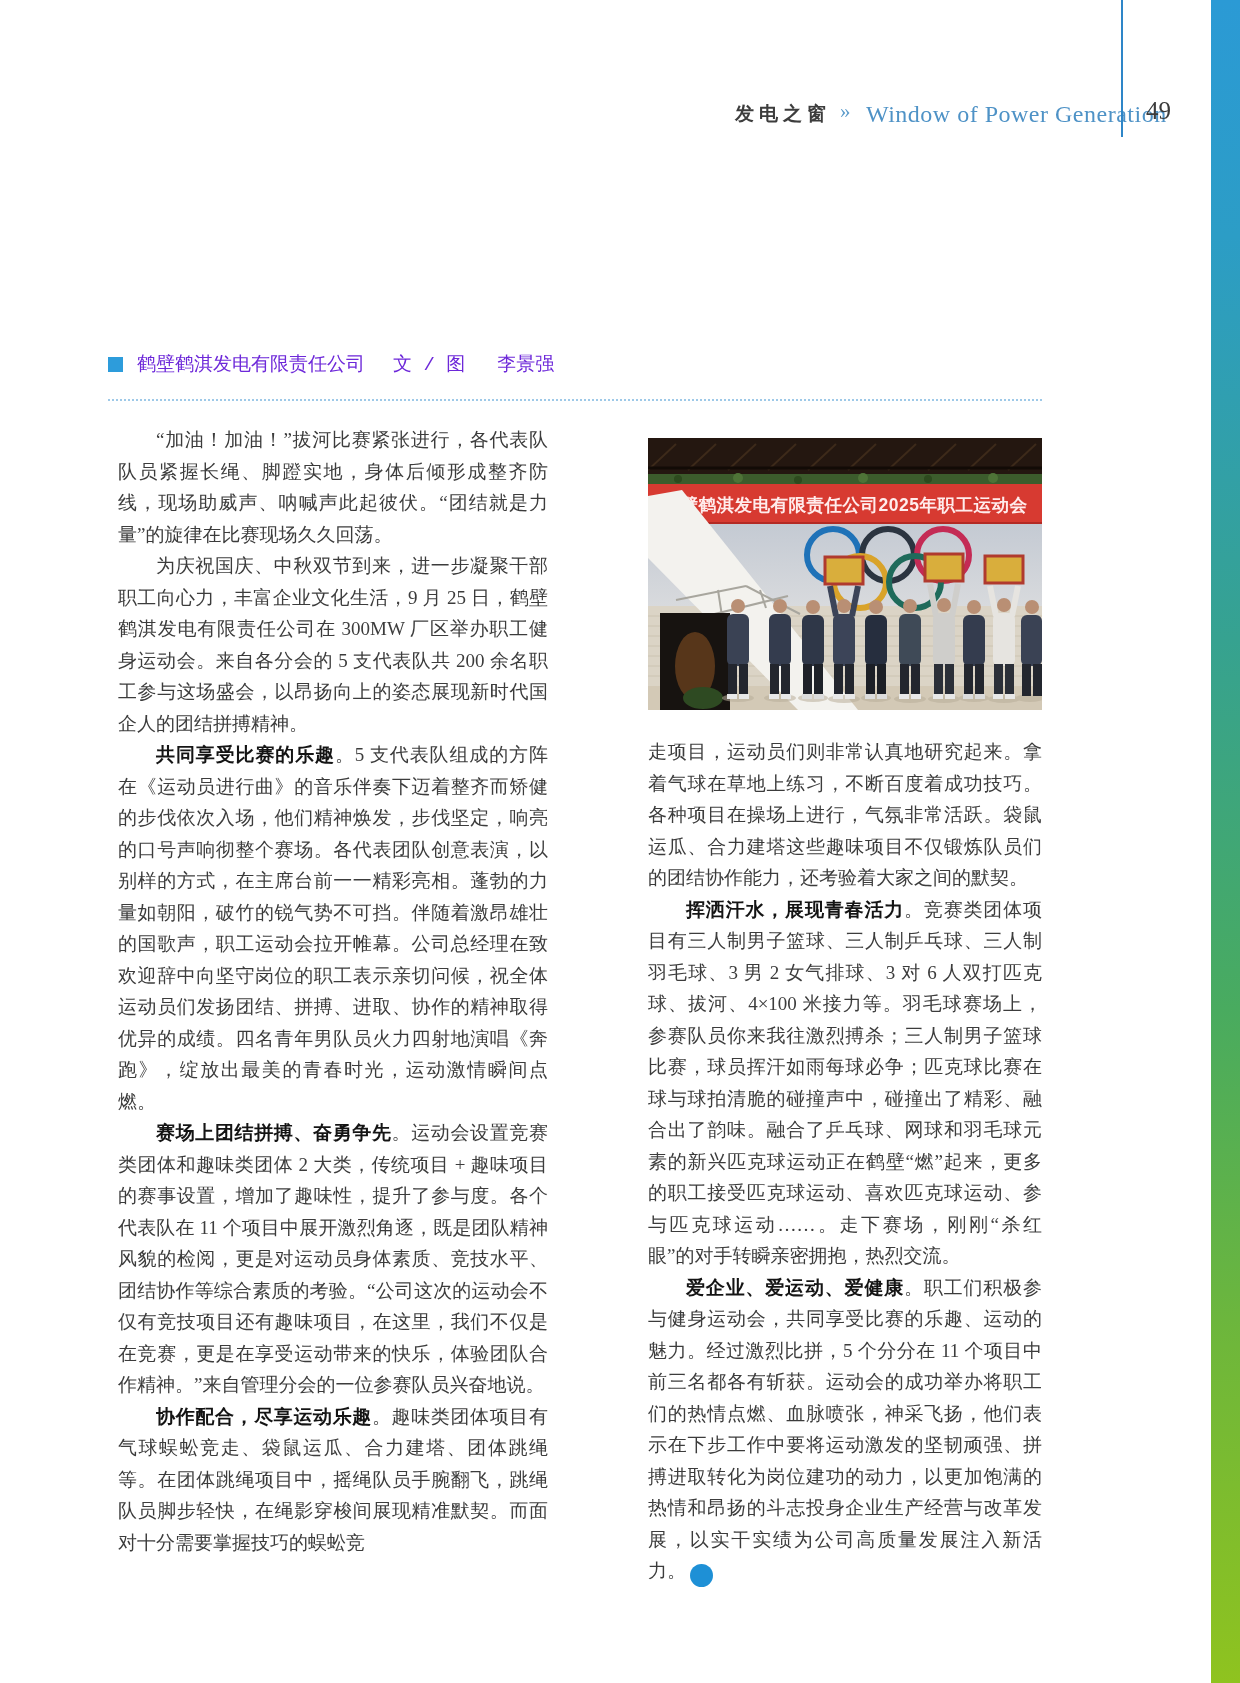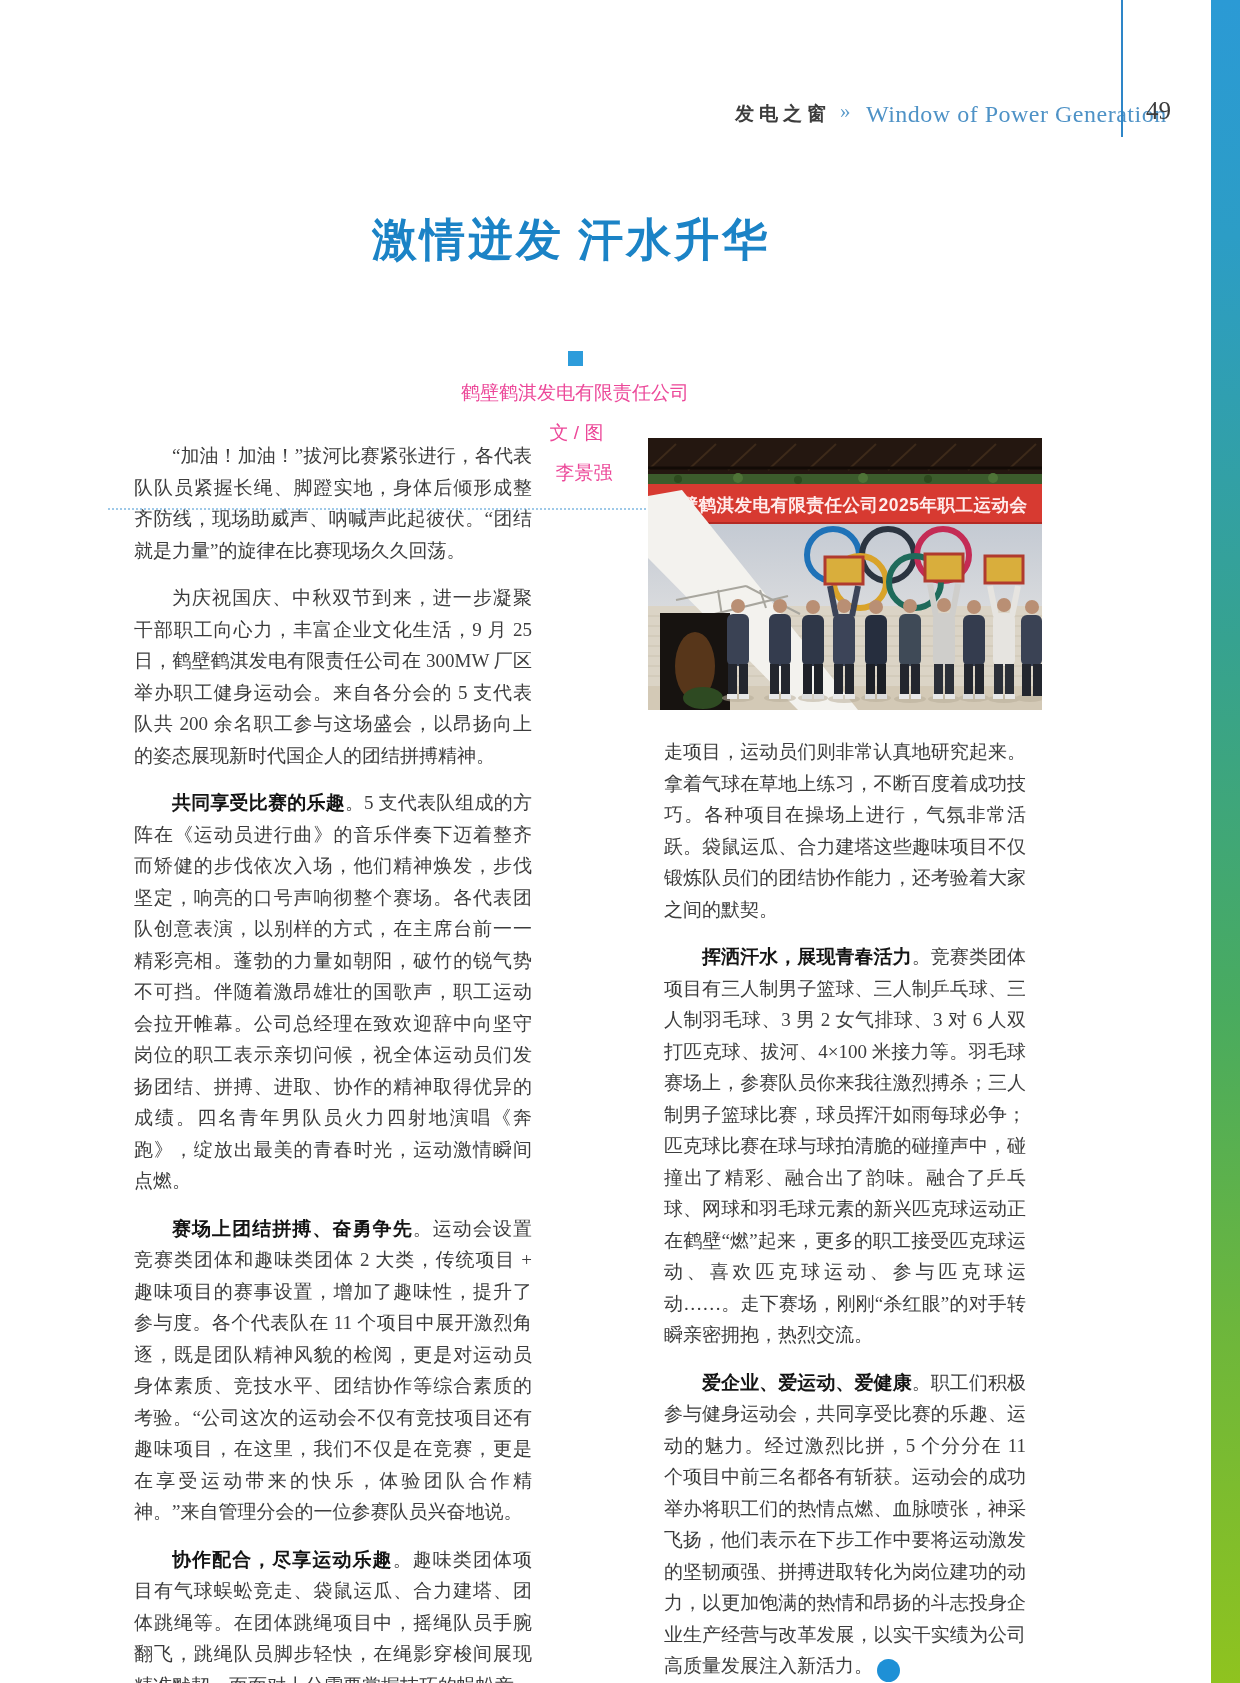--- a/index.html
+++ b/index.html
@@ -24,34 +24,34 @@
 
   
   .title { position:absolute; left:100px; width:942px; text-align:center; color:#1B83C6; font-weight:700; margin:0; }
   .title-1 { top:210px; font-size:45px; letter-spacing:3px; }
   .title-2 { top:272px; font-size:46px; letter-spacing:1px; }
 
   
   .byline {
     position:absolute; left:108px; top:351px; width:934px;
     display:flex; align-items:center; gap:14px;
-    font-family:Liberation Sans, sans-serif;
-    font-size:19px; color:#ec4899;
-    padding-bottom:22px; border-bottom:2px dotted #9EC9E8;flex-direction:column;
+    font-family:Liberation Mono, monospace;
+    font-size:19px; color:#6d28d9;
+    padding-bottom:22px; border-bottom:2px dotted #9EC9E8;
   }
   .byline-square { width:15px; height:15px; background:#2D9CDB; flex:0 0 auto; }
-  .byline .credit { margin-left:3px; }
+  .byline .credit { margin-left:14px; }
   .byline .author { margin-left:18px; }
 
   
   .col { position:absolute; }
   .col-left  { left:118px; top:424px; width:430px; }
   .col-right { left:648px; top:438px; width:394px; }
   p.body {
-    margin:16px; font-size:19px; line-height:31.5px; text-align:justify;
+    margin:0; font-size:19px; line-height:31.5px; text-align:justify;
     color:#3c3c3c; text-indent:2em;
   }
   p.body.no-indent { text-indent:0; }
   p.body b {
     font-family:"Liberation Sans","DejaVu Sans",sans-serif;
     font-weight:700; color:#141414;
   }
 
   
   .photo { width:394px; height:272px; margin:0 0 26px 0; display:block; }
@@ -75,21 +75,20 @@
 <div class="page">
 
   <div class="edge-stripe"></div>
 
   <div class="hdr-cn">发电之窗</div>
   <div class="hdr-chevron">»</div>
   <div class="hdr-en">Window of Power Generation</div>
   <div class="hdr-divider"></div>
   <div class="page-num">49</div>
 
-  <h1 class="title title-1">激情迸发  汗水升华</h1>
 
   <div class="byline">
     <span class="byline-square"></span>
     <span>鹤壁鹤淇发电有限责任公司</span>
     <span class="credit">文 / 图</span>
     <span class="author">李景强</span>
   </div>
 
   <div class="col col-left">
     <p class="body"><b></b><span>“加油！加油！”拔河比赛紧张进行，各代表队队员紧握长绳、脚蹬实地，身体后倾形成整齐防线，现场助威声、呐喊声此起彼伏。“团结就是力量”的旋律在比赛现场久久回荡。</span></p>

